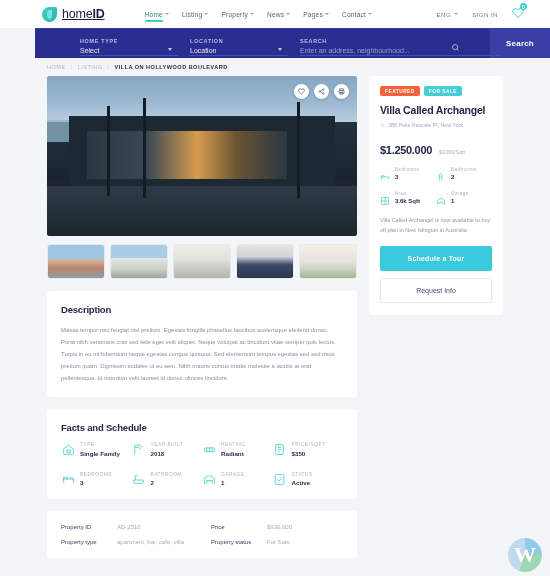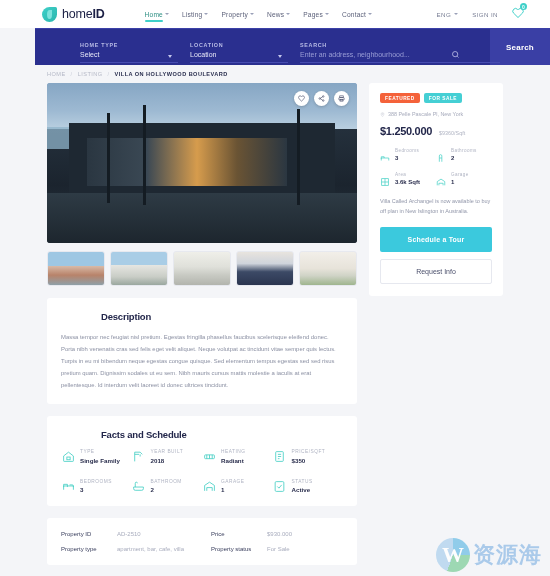--- a/index.html
+++ b/index.html
@@ -20,21 +20,21 @@
   .logo { display: flex; align-items: center; gap: 5px; margin-left: 30px; }
   .logo-mark {
     width: 15px; height: 15px; border-radius: 50% 10% 50% 50%;
     background: linear-gradient(135deg, #3fd0c9 0%, #2bb6ad 100%);
     position: relative;
   }
   .logo-mark::after{
     content:""; position:absolute; left:5px; top:3px; width:5px; height:9px;
     border-radius:50% 0 50% 50%; background:#7fe3dd;
   }
-  .logo-text { font-size: 12.5px; color: #1c2045; letter-spacing: -.2px; }
+  .logo-text { font-size: 12.5px; color: #1c2045; letter-spacing: -.2px; text-decoration: underline; }
   .logo-text b { font-weight: 700; }
 
   .mainnav { display: flex; align-items: center; gap: 13px; margin-left: 40px; }
   .navitem {
     font-size: 6.6px; color: #5a5f78; letter-spacing: .2px;
     display: flex; align-items: center; gap: 2px; padding: 3px 0;
     position: relative; cursor: pointer;
   }
   .navitem .caret {
     width: 0; height: 0; border-left: 2px solid transparent;
@@ -56,21 +56,21 @@
   .badge {
     position: absolute; top: -2px; right: -3px;
     background: #3fd0c9; color: #fff; font-size: 5px;
     width: 7px; height: 7px; border-radius: 50%;
     display: flex; align-items: center; justify-content: center;
     font-weight: 700;
   }
 
   
   .searchstrip {
-    height: 37px; background: #2a2f8f;
+    height: 30px; background: #2a2f8f;
     display: flex; align-items: stretch;
     border-top: 1px solid #3b40a8;
     margin-left: 35px;
   }
   .sfield {
     padding: 5px 0 0 0; display: flex; flex-direction: column; justify-content: center;
     position: relative;
   }
   .sfield .slabel {
     font-size: 5.4px; color: #b9bce6; letter-spacing: .7px; font-weight: 700;
@@ -142,21 +142,21 @@
     border: 1px solid #e7e9ef;
   }
   .tb1 { background: linear-gradient(180deg,#9ec7e3 0%,#9ec7e3 42%,#d8b9a6 43%,#b8836a 70%,#8fa0a8 100%); }
   .tb2 { background: linear-gradient(180deg,#a9cde6 0%,#a9cde6 38%,#e6e6e2 39%,#c9cdc6 75%,#9aa79f 100%); }
   .tb3 { background: linear-gradient(180deg,#efefe9 0%,#dfe0da 45%,#c8cac3 70%,#b2b4ad 100%); }
   .tb4 { background: linear-gradient(180deg,#e8e4de 0%,#cfd4dc 35%,#3c4a66 60%,#2b3550 100%); }
   .tb5 { background: linear-gradient(180deg,#f2efe9 0%,#e7e3da 50%,#cfd3c6 72%,#9fb58e 100%); }
 
   
   .card { background: #fff; border-radius: 3px; margin-top: 12px; padding: 13px 14px; }
-  .cardtitle { font-size: 9.5px; color: #22264a; font-weight: 700; margin-bottom: 9px; letter-spacing: -.2px; margin-left: 40px; }
+  .cardtitle { font-size: 9.5px; color: #22264a; font-weight: 700; margin-bottom: 9px; letter-spacing: -.2px; }
   .desc p { font-size: 5.9px; line-height: 2.05; color: #8b90a3; }
 
   
   .facts { display: grid; grid-template-columns: repeat(4, 1fr); row-gap: 15px; }
   .fact { display: flex; align-items: center; gap: 5px; }
   .fact .ficon {
     width: 14px; height: 14px; color: #4ad1c6; flex: 0 0 14px;
     display: flex; align-items: center; justify-content: center;
   }
   .fact .ficon svg { width: 13px; height: 13px; }
@@ -175,21 +175,21 @@
   .tag {
     font-size: 4.8px; font-weight: 700; color: #fff; letter-spacing: .5px;
     padding: 2.5px 5px; border-radius: 2px;
   }
   .tag-featured { background: #f4623a; }
   .tag-forsale { background: #45cfd4; }
   .ptitle { font-size: 10.5px; color: #22264a; font-weight: 700; margin-bottom: 6px; letter-spacing: -.2px; }
   .paddr { font-size: 5.4px; color: #a7abbc; display: flex; align-items: center; gap: 3px; margin-bottom: 8px; }
   .paddr svg { width: 5px; height: 5px; color: #c0c4d2; }
   .pricerow { display: flex; align-items: baseline; gap: 7px; margin-bottom: 11px; }
-  .price { font-size: 11px; font-weight: 700; color: #22264a; letter-spacing: -.3px; }
+  .price { font-size: 11px; font-weight: 700; color: #22264a; letter-spacing: -.3px; margin-top: 8px; }
   .persq { font-size: 5.4px; color: #b0b4c3; }
 
   .sfacts { display: grid; grid-template-columns: 1fr 1fr; row-gap: 11px; margin-bottom: 11px; }
   .sfact { display: flex; align-items: center; gap: 4px; }
   .sfact .sicon { width: 11px; height: 11px; color: #4ad1c6; flex: 0 0 11px; }
   .sfact .sicon svg { width: 10px; height: 10px; }
   .sfact .slab { font-size: 4.6px; color: #b0b4c3; letter-spacing: .4px; margin-bottom: 2px; }
   .sfact .sv { font-size: 6px; color: #2a2e4d; font-weight: 700; }
 
   .sdesc { font-size: 5.5px; line-height: 1.85; color: #9297aa; margin-bottom: 11px; }
@@ -494,20 +494,21 @@
       </div>
 
     </div>
 
     <div class="colside">
       <div class="sidecard">
         <div class="tags">
           <span class="tag tag-featured">FEATURED</span>
           <span class="tag tag-forsale">FOR SALE</span>
         </div>
+        <div class="ptitle">Villa Called Archangel</div>
         <div class="paddr">
           <svg viewBox="0 0 24 24" fill="none" stroke="currentColor" stroke-width="2">
               <path d="M12 22s7-6.5 7-12a7 7 0 1 0-14 0c0 5.5 7 12 7 12z"></path>
               <circle cx="12" cy="10" r="2.5"></circle>
             </svg>
           <span>388 Pelle Pascale Pl, New York</span>
         </div>
         <div class="pricerow">
           <span class="price">$1.250.000</span>
           <span class="persq">$9360/Sqft</span>
@@ -559,16 +560,15 @@
         <div class="sdesc">Villa Called Archangel is now available to buy off plan in New Islington in Australia.</div>
         <div class="btn-primary">Schedule a Tour</div>
         <div class="btn-ghost">Request Info</div>
       </div>
     </div>
 
   </div>
 
   <div class="watermark">
     <div class="wm-circle">W</div>
-    <span class="wm-text">资源海</span>
   </div>
 
 </div>
 
 </body></html>

